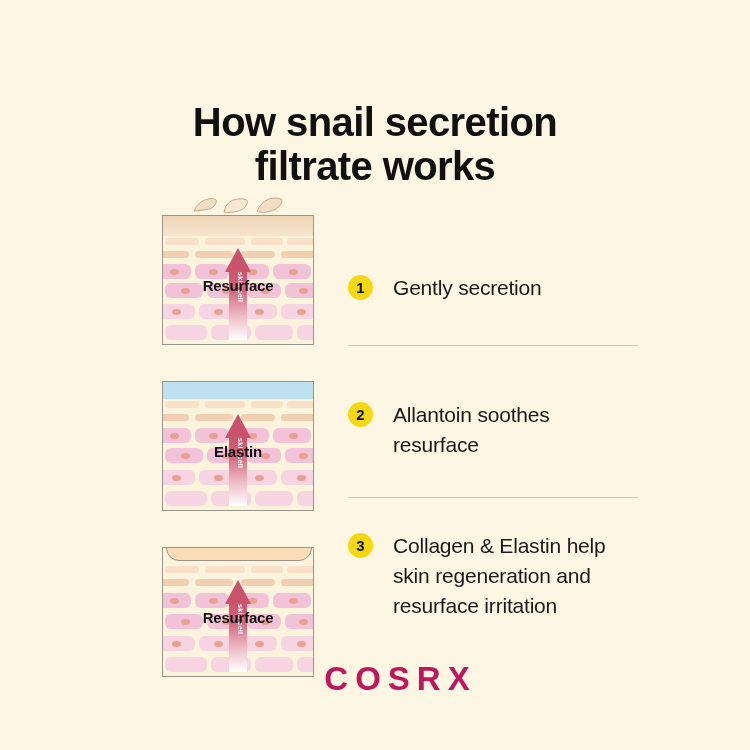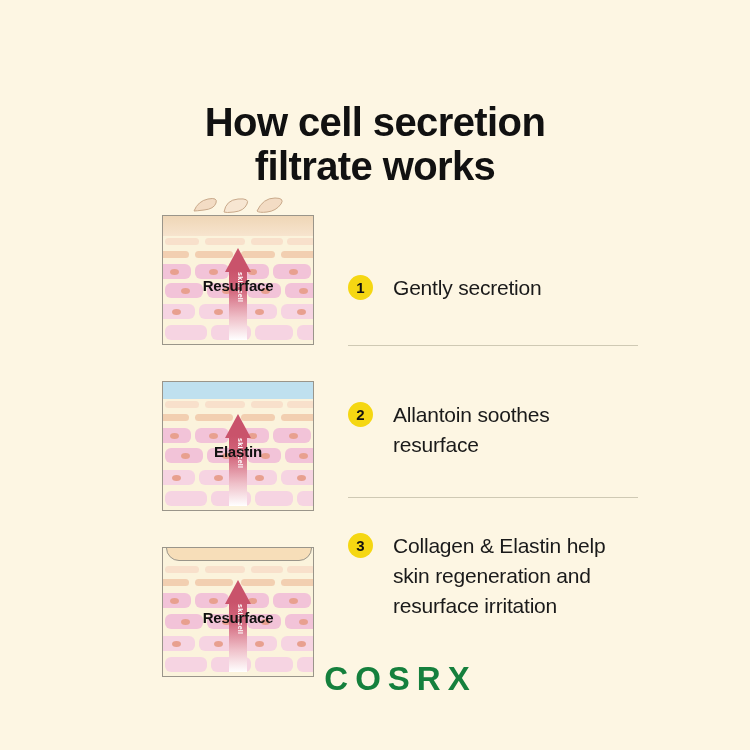--- a/index.html
+++ b/index.html
@@ -190,33 +190,33 @@
   }
 
   
   .logo {
     position:absolute;
     left:0; bottom:52px; width:750px;
     text-align:center;
     font-family:"Liberation Sans", sans-serif;
     font-weight:bold;
     font-size:33px;
-    color:#15803d;
+    color:#be185d;
     letter-spacing:7px;
     text-indent:7px;
     padding-left:44px;
   }
 </style>
 </head>
 <body>
 
 <div id="page">
 
   <div class="title">
-    <div>How cell secretion</div>
+    <div>How snail secretion</div>
     <div>filtrate works</div>
   </div>
 
   <div class="panels">
 
     <div class="panel-slot">
       <svg class="flakes" viewBox="0 0 152 30">
         <path d="M32 28 q4-10 14-12 q10-2 8 4 q-2 6-12 7 q-8 1-10 1z" fill="#F3DCC4" stroke="#C9A98A" stroke-width="1"></path>
         <path d="M62 29 q2-12 14-13 q12-1 9 5 q-3 7-13 8 q-8 1-10 0z" fill="#F7E6D2" stroke="#C9A98A" stroke-width="1"></path>
         <path d="M95 28 q6-13 18-13 q10 0 6 6 q-5 7-14 8 q-8 1-10-1z" fill="#F3DCC4" stroke="#C9A98A" stroke-width="1"></path>

